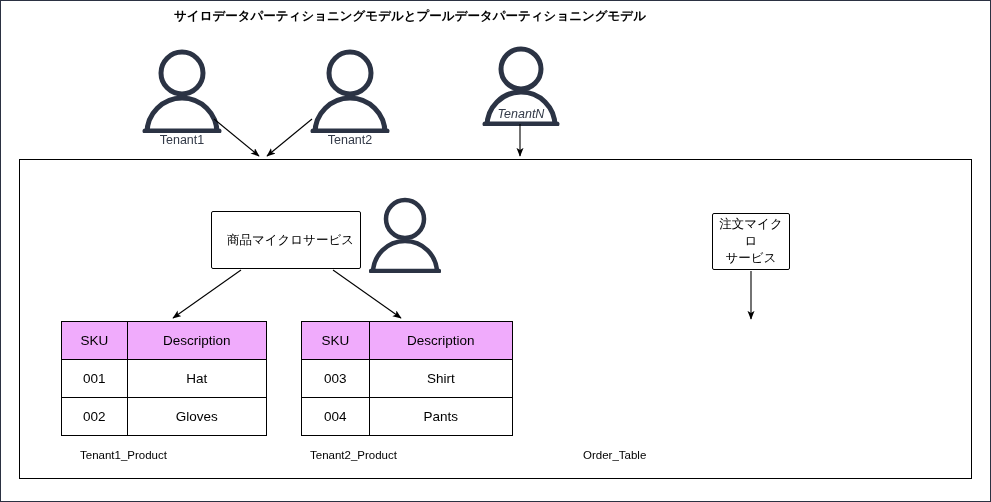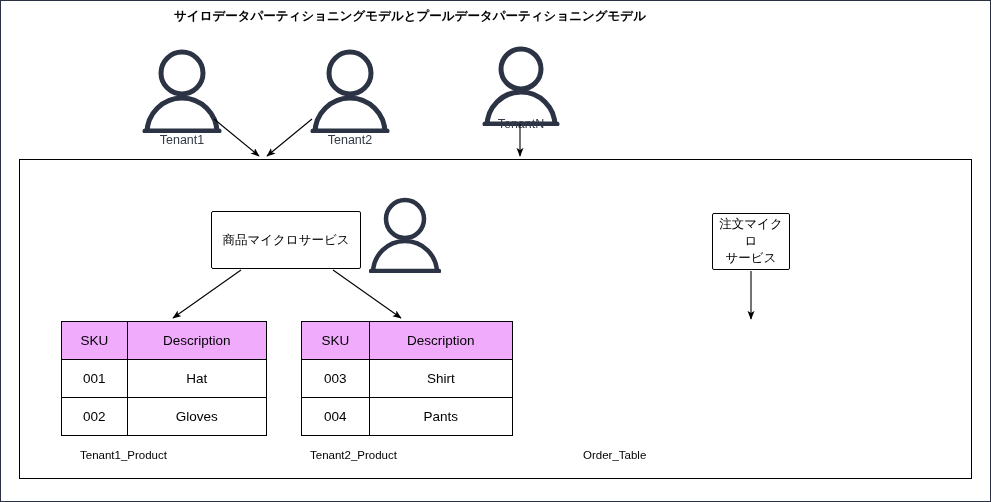--- a/index.html
+++ b/index.html
@@ -130,23 +130,23 @@
   </div>
   <div class="person-label" style="left:279px; top:132px;">Tenant2</div>
 
   <div class="person" style="left:481px; top:45px;">
     <svg width="78" height="80" viewBox="0 0 78 80">
       <circle cx="39" cy="23" r="20" fill="none" stroke="#2b3344" stroke-width="5"></circle>
       <path d="M5 80 A34 34 0 0 1 73 80" fill="none" stroke="#2b3344" stroke-width="5"></path>
       <line x1="3" y1="78" x2="75" y2="78" stroke="#2b3344" stroke-width="5" stroke-linecap="round"></line>
     </svg>
   </div>
-  <div class="person-label" style="left:450px; top:116px;">TenantN</div>
-
-  <div class="svc-box" style="left:210px; top:210px; width:150px; height:58px;">
+  <div class="person-label" style="left:450px; top:106px;font-style:italic;">TenantN</div>
+
+  <div class="svc-box" style="left:210px; top:210px; width:150px; height:58px;justify-content:flex-end;">
     <span>商品マイクロサービス</span>
   </div>
 
   <div class="person" style="left:368px; top:196px;">
     <svg width="72" height="76" viewBox="0 0 72 76">
       <circle cx="36" cy="22" r="19" fill="none" stroke="#2b3344" stroke-width="4.5"></circle>
       <path d="M4 76 A32 32 0 0 1 68 76" fill="none" stroke="#2b3344" stroke-width="4.5"></path>
       <line x1="2" y1="74" x2="70" y2="74" stroke="#2b3344" stroke-width="4.5" stroke-linecap="round"></line>
     </svg>
   </div>

